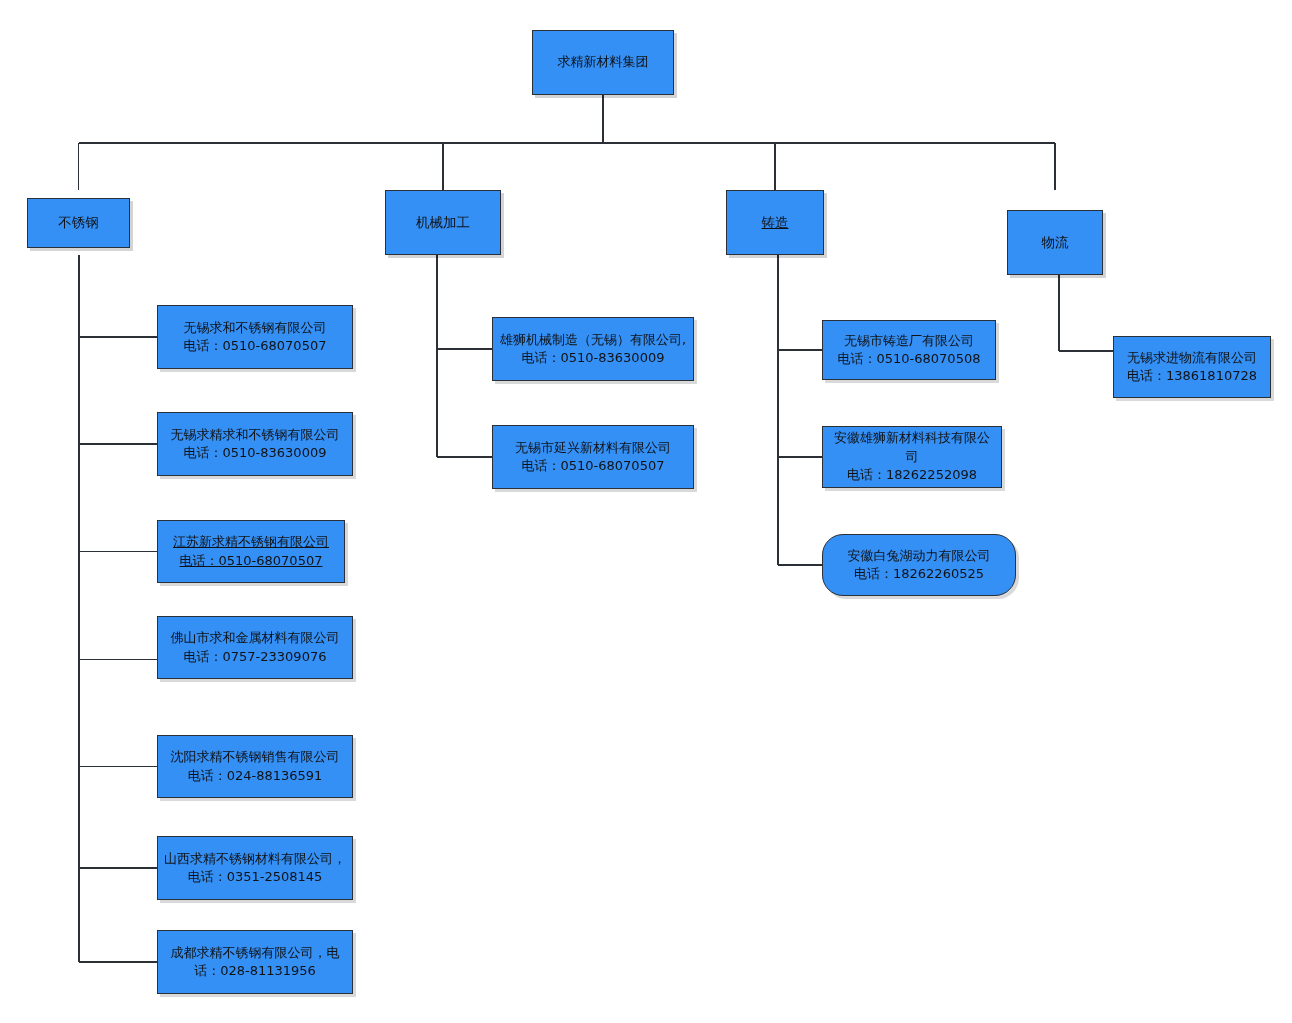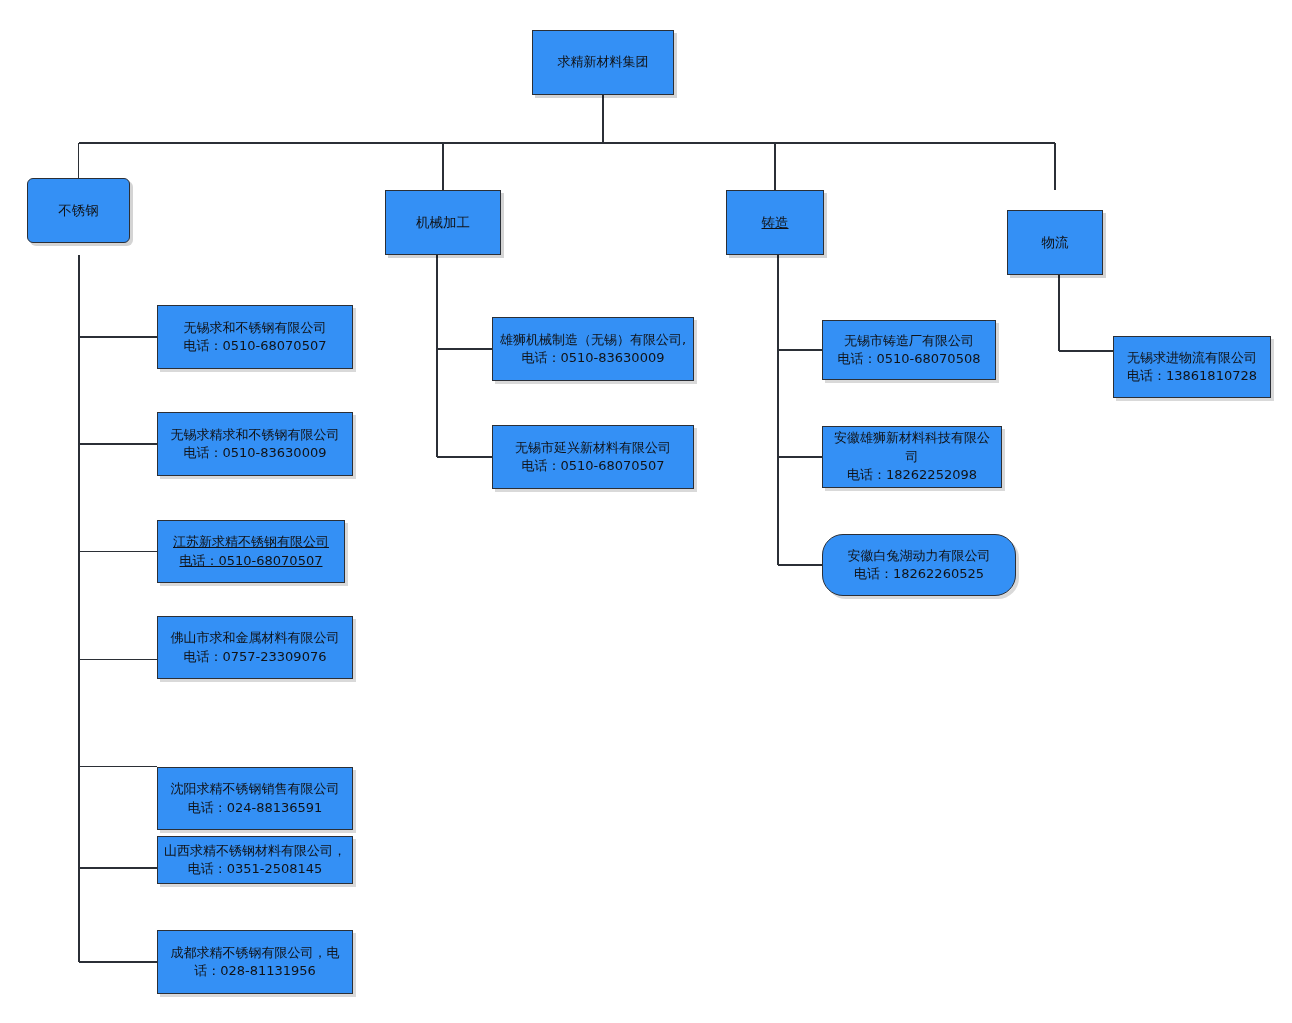--- a/index.html
+++ b/index.html
@@ -68,32 +68,32 @@
       <line x1="778" y1="255" x2="778" y2="565" stroke="#2b2f36" stroke-width="1.6" shape-rendering="crispEdges"></line>
       <line x1="778" y1="350" x2="822" y2="350" stroke="#2b2f36" stroke-width="1.6" shape-rendering="crispEdges"></line>
       <line x1="778" y1="457" x2="822" y2="457" stroke="#2b2f36" stroke-width="1.6" shape-rendering="crispEdges"></line>
       <line x1="778" y1="565" x2="822" y2="565" stroke="#2b2f36" stroke-width="1.6" shape-rendering="crispEdges"></line>
       <line x1="1055" y1="143" x2="1055" y2="190" stroke="#2b2f36" stroke-width="1.6" shape-rendering="crispEdges"></line>
       <line x1="1059" y1="255" x2="1059" y2="351" stroke="#2b2f36" stroke-width="1.6" shape-rendering="crispEdges"></line>
       <line x1="1059" y1="351" x2="1113" y2="351" stroke="#2b2f36" stroke-width="1.6" shape-rendering="crispEdges"></line>
     </svg>
   <div id="nodes">
       <div class="node root" style="left: 532px; top: 30px; width: 142px; height: 65px;">求精新材料集团</div>
-      <div class="node div" style="left: 27px; top: 178px; width: 103px; height: 65px; border-radius: 6px;">不锈钢</div>
+      <div class="node div" style="left: 27px; top: 198px; width: 103px; height: 50px;">不锈钢</div>
       <div class="node leaf" style="left: 157px; top: 305px; width: 196px; height: 64px;">无锡求和不锈钢有限公司
 电话：0510-68070507</div>
       <div class="node leaf" style="left: 157px; top: 412px; width: 196px; height: 64px;">无锡求精求和不锈钢有限公司
 电话：0510-83630009</div>
       <div class="node leaf" style="left: 157px; top: 520px; width: 188px; height: 63px; text-decoration: underline;">江苏新求精不锈钢有限公司
 电话：0510-68070507</div>
       <div class="node leaf" style="left: 157px; top: 604px; width: 196px; height: 63px; margin-top: 12px;">佛山市求和金属材料有限公司
 电话：0757-23309076</div>
-      <div class="node leaf" style="left: 157px; top: 735px; width: 196px; height: 63px; margin-top: 32px;">沈阳求精不锈钢销售有限公司
+      <div class="node leaf" style="left: 157px; top: 735px; width: 196px; height: 63px;">沈阳求精不锈钢销售有限公司
 电话：024-88136591</div>
-      <div class="node leaf" style="left: 157px; top: 836px; width: 196px; height: 48px;">山西求精不锈钢材料有限公司，
+      <div class="node leaf" style="left: 157px; top: 836px; width: 196px; height: 64px;">山西求精不锈钢材料有限公司，
 电话：0351-2508145</div>
       <div class="node leaf" style="left: 157px; top: 930px; width: 196px; height: 64px;">成都求精不锈钢有限公司，电
 话：028-81131956</div>
       <div class="node div" style="left: 385px; top: 190px; width: 116px; height: 65px;">机械加工</div>
       <div class="node leaf" style="left: 492px; top: 317px; width: 202px; height: 64px;">雄狮机械制造（无锡）有限公司,
 电话：0510-83630009</div>
       <div class="node leaf" style="left: 492px; top: 425px; width: 202px; height: 64px;">无锡市延兴新材料有限公司
 电话：0510-68070507</div>
       <div class="node div" style="left: 726px; top: 190px; width: 98px; height: 65px; text-decoration: underline;">铸造</div>
       <div class="node leaf" style="left: 822px; top: 320px; width: 174px; height: 60px;">无锡市铸造厂有限公司

